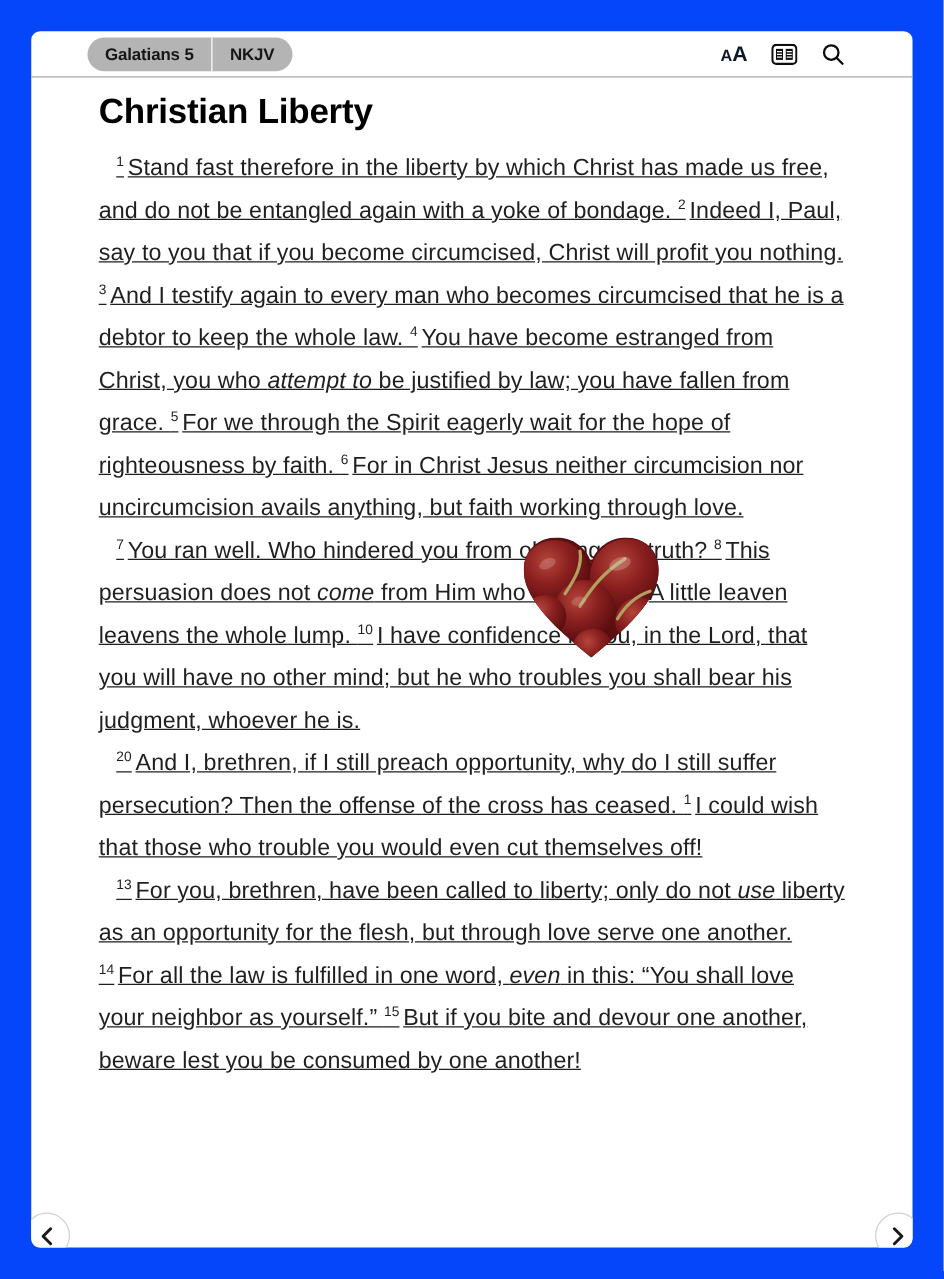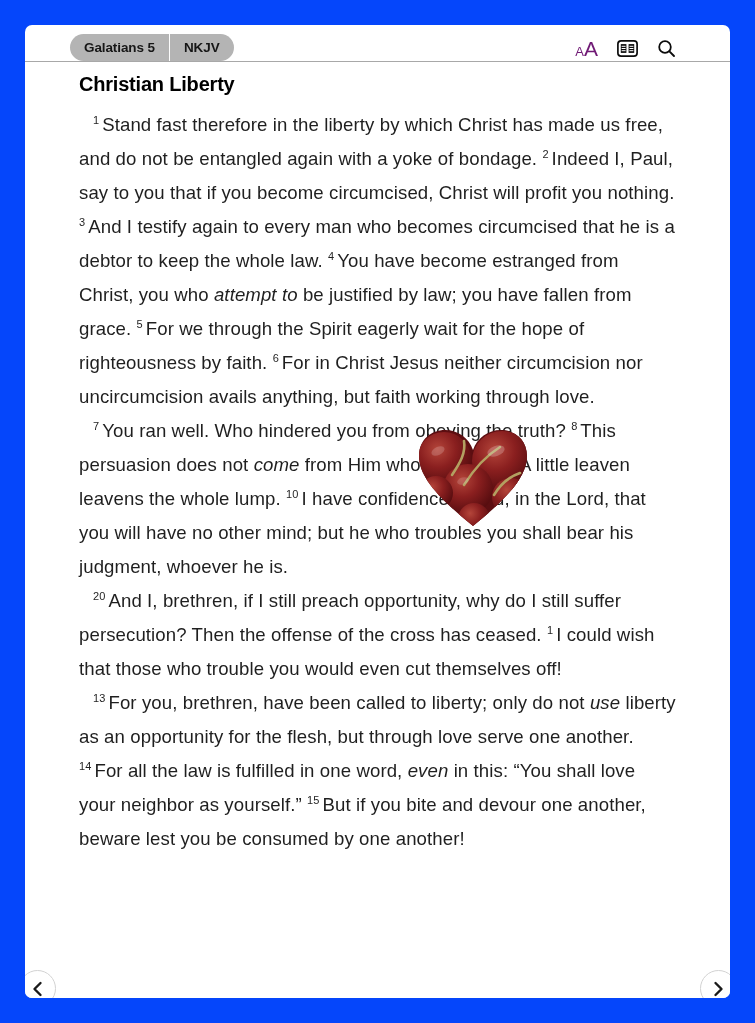--- a/index.html
+++ b/index.html
@@ -2,36 +2,36 @@
 <html><head>
 <meta charset="utf-8">
 <style>
   html,body { margin:0; padding:0; }
   body { width:755px; height:1023px; font-family:"Liberation Sans","DejaVu Sans",sans-serif; }
 
   .frame { box-sizing:border-box; width:755px; height:1023px; background:#0546fb; padding:25px; }
   .page  { position:relative; width:705px; height:973px; background:#ffffff; border-radius:7px; overflow:hidden; }
 
   
-  .header { box-sizing:border-box; height:37px; display:flex; align-items:flex-end;
+  .header { box-sizing:border-box; height:37px; display:flex; align-items:center;
             padding:0 52px 0 45px; border-bottom:1px solid #a8a8a8; }
   .tabs   { display:flex; align-items:stretch; height:27px; background:#b4b4b4; border-radius:14px; overflow:hidden; }
   .tab    { border:none; background:transparent; font-family:inherit; font-weight:700; font-size:13.5px;
             color:#161616; padding:0 14px; display:flex; align-items:center; cursor:pointer; letter-spacing:-0.1px; }
   .tab + .tab { border-left:1.5px solid #fdfdfd; }
   .header-right { margin-left:auto; display:flex; align-items:center; gap:15px; }
   .icon-btn { border:none; background:transparent; padding:2px; cursor:pointer; display:flex; align-items:center; }
-  .font-size-btn { font-family:inherit; font-weight:400; font-size:21px; color:#701a75; line-height:1; display:inline-block; }
+  .font-size-btn { font-family:inherit; font-weight:700; font-size:17px; color:#0f172a; line-height:1; display:inline-block; }
   .font-size-btn::first-letter { font-size:13px; }
 
   
   .body { box-sizing:border-box; padding:4px 54px 0 54px; }
-  .section-heading { font-size:20px; font-weight:800; color:#000; letter-spacing:-0.2px; margin:24px 0 12px; }
+  .section-heading { font-size:28px; font-weight:800; color:#000; letter-spacing:-0.2px; margin:24px 0 12px; }
   .section:first-child .section-heading { margin-top:7px; }
-  .verse-p { margin:0; font-size:18.6px; line-height:34px; color:#1f1f1f; text-indent:14px; letter-spacing:0.1px; }
+  .verse-p { margin:0; font-size:18.6px; line-height:34px; color:#1f1f1f; text-indent:14px; letter-spacing:0.1px;text-decoration:underline; }
   sup.vn { font-size:11px; line-height:0; margin-right:3px; color:#1f1f1f; }
   em.vt { font-style:italic; }
 
   
   .heart-wrap { position:absolute; left:383px; top:398px; width:130px; height:108px; pointer-events:none; }
 
   
   .nav-btn { position:absolute; width:37px; height:37px; border-radius:50%; background:#fff;
              border:1px solid #d2d2d2; display:flex; align-items:center; justify-content:center;
              cursor:pointer; padding:0; }

